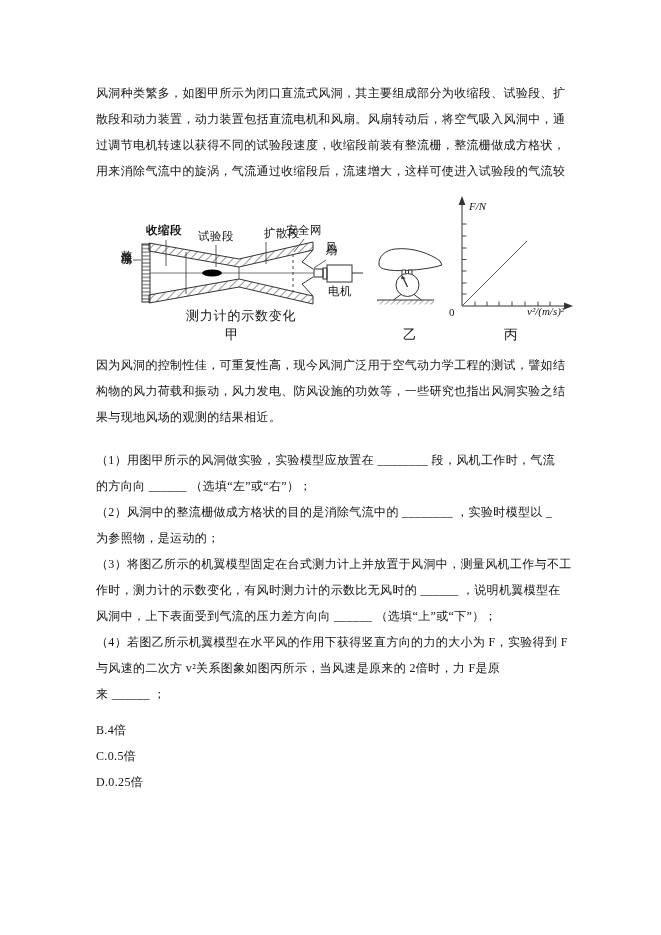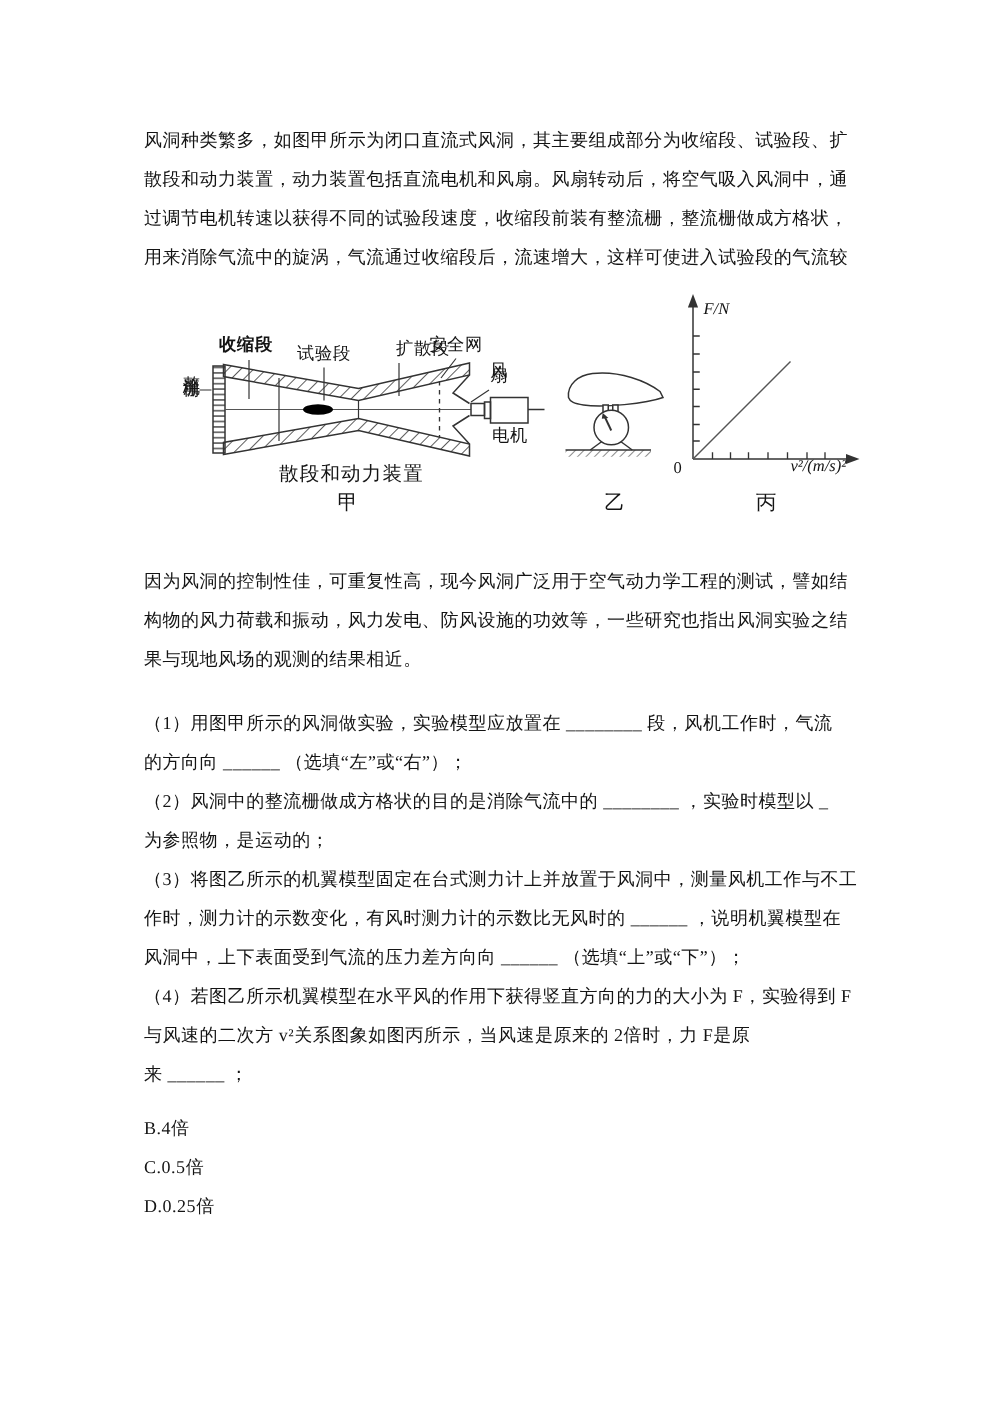--- a/index.html
+++ b/index.html
@@ -7,21 +7,21 @@
     width:661px;height:935px;background:#ffffff;color:#141414;
     font-family:"Liberation Serif","DejaVu Serif",serif;
     overflow:hidden;
   }
   .page{padding:80px 96px 0 96px;width:469px;}
   .line{
     font-size:12px;line-height:26px;letter-spacing:0.35px;
     white-space:nowrap;
   }
   .para{margin:0;}
-  .context{margin-top:26px;}
+  .context{margin-top:4px;}
   .questions{margin-top:17px;}
   .options{margin-top:10px;}
   
   .figure{
     position:relative;width:661px;height:155px;margin-left:-96px;margin-top:9px;
   }
   .figure svg{position:absolute;left:0;top:0;}
   .fig-label{
     position:absolute;font-size:11.5px;line-height:12.5px;color:#141414;
     letter-spacing:0.5px;white-space:nowrap;
@@ -138,21 +138,21 @@
       </g>
     </svg>
 
     <div class="fig-label vertical" style="left:120px;top:48px;height:44px;">整流栅</div>
     <div class="fig-label" style="left:146px;top:31px;font-weight:bold;">收缩段</div>
     <div class="fig-label" style="left:198px;top:37px;">试验段</div>
     <div class="fig-label" style="left:264px;top:34px;">扩散段</div>
     <div class="fig-label" style="left:286px;top:31px;">安全网</div>
     <div class="fig-label vertical" style="left:325px;top:40px;height:30px;">风扇</div>
     <div class="fig-label" style="left:328px;top:92px;">电机</div>
-    <div class="fig-caption" style="left:186px;top:114px;">散段和动力装置</div>
+    <div class="fig-caption" style="left:186px;top:114px;">测力计的示数变化</div>
     <div class="fig-tag" style="left:225px;top:133px;">甲</div>
     <div class="fig-tag" style="left:403px;top:133px;">乙</div>
     <div class="fig-tag" style="left:504px;top:133px;">丙</div>
     <div class="axis-label" style="left:469px;top:7px;">F/N</div>
     <div class="origin-label" style="left:449px;top:113px;">0</div>
     <div class="axis-label" style="left:527px;top:112px;">v²/(m/s)²</div>
   </div>
 
   <div class="para context">
     <div class="line">因为风洞的控制性佳，可重复性高，现今风洞广泛用于空气动力学工程的测试，譬如结</div>

